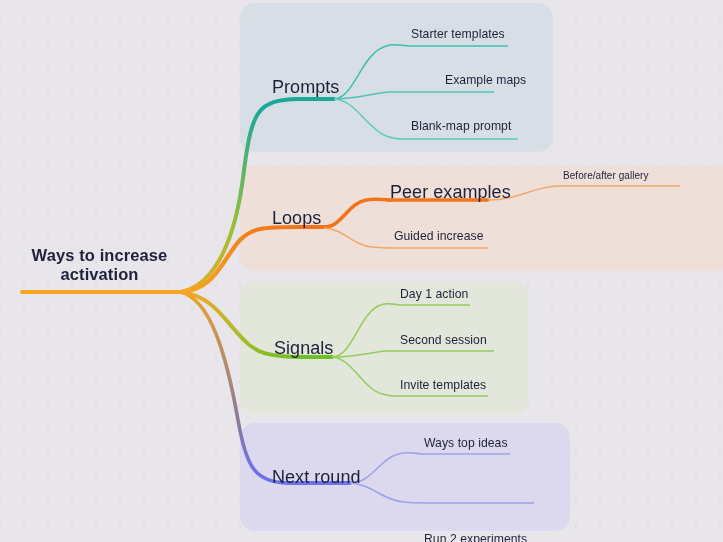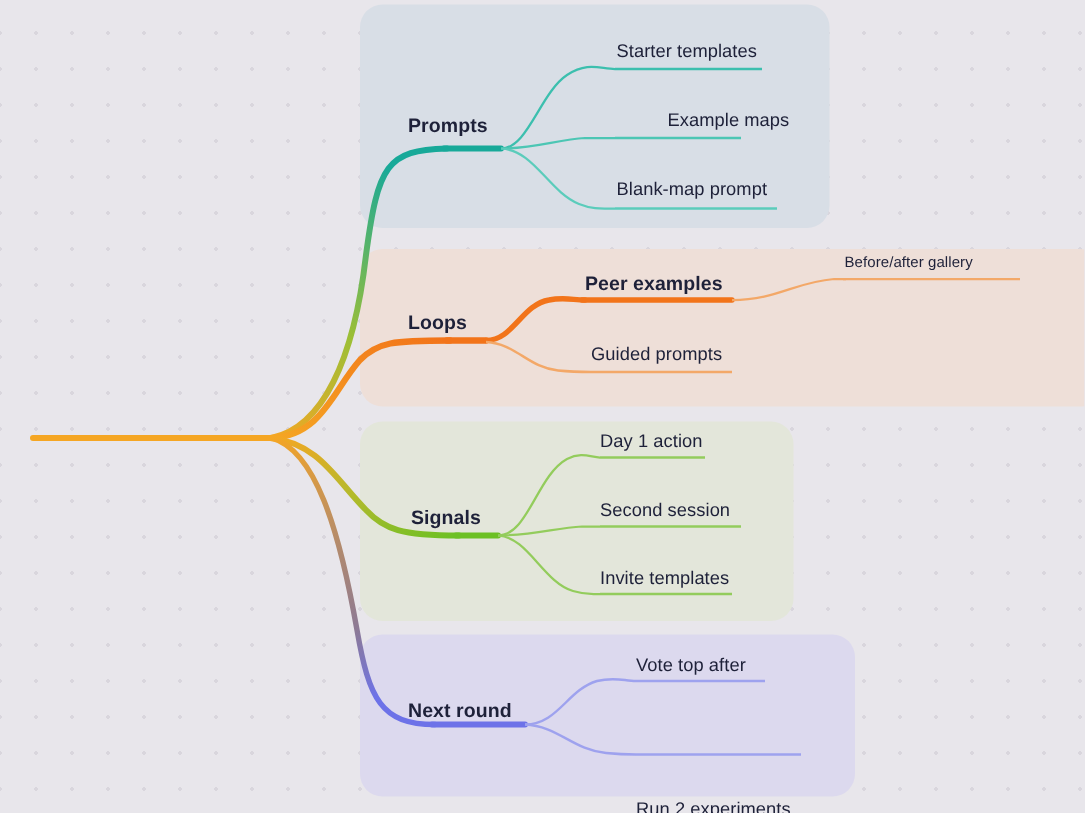--- a/index.html
+++ b/index.html
@@ -32,22 +32,22 @@
     white-space: nowrap;
     line-height: 1.15;
   }
   .root-label {
     font-size: 16.5px;
     font-weight: bold;
     text-align: center;
     letter-spacing: 0.1px;
   }
   .branch-label {
-    font-size: 13px;
-    font-weight: bold;
+    font-size: 18px;
+    font-weight: normal;
     letter-spacing: 0.05px;
   }
   .leaf-label {
     font-size: 12.2px;
     font-weight: normal;
     letter-spacing: 0.05px;
   }
   .sub-label {
     font-size: 10px;
     font-weight: normal;
@@ -124,33 +124,37 @@
     <path d="M 400 351 L 494 351" stroke="#93cc5c" stroke-width="1.6" fill="none"></path>
     <path d="M 400 396 L 488 396" stroke="#93cc5c" stroke-width="1.6" fill="none"></path>
 
     <path d="M 288 483 L 350 483" stroke="#6d72e8" stroke-width="4" fill="none" stroke-linecap="round"></path>
     <path d="M 350 483 C 372 483 378 460 398 454 C 410 451 416 454 424 454" stroke="#9ea2ee" stroke-width="1.6" fill="none"></path>
     <path d="M 350 483 C 372 484 382 500 404 502 C 414 503 418 503 424 503" stroke="#9ea2ee" stroke-width="1.6" fill="none"></path>
     <path d="M 424 454 L 510 454" stroke="#9ea2ee" stroke-width="1.6" fill="none"></path>
     <path d="M 424 503 L 534 503" stroke="#9ea2ee" stroke-width="1.6" fill="none"></path>
   </svg>
 
+  <div class="node-label root-label" style="left:22px; top:246px; width:155px;">
+    <div>Ways to increase</div>
+    <div>activation</div>
+  </div>
 
   <div class="node-label branch-label" style="left:272px; top:77px;">Prompts</div>
   <div class="node-label leaf-label" style="left:411px; top:27px;">Starter templates</div>
   <div class="node-label leaf-label" style="left:411px; top:73px;margin-left:34px;">Example maps</div>
   <div class="node-label leaf-label" style="left:411px; top:119px;">Blank-map prompt</div>
 
   <div class="node-label branch-label" style="left:272px; top:208px;">Loops</div>
   <div class="node-label branch-label" style="left:390px; top:182px;text-align:center;">Peer examples</div>
-  <div class="node-label leaf-label" style="left:394px; top:229px;">Guided prompts</div>
+  <div class="node-label leaf-label" style="left:394px; top:229px;">Guided increase</div>
   <div class="node-label sub-label" style="left:563px; top:170px;">Before/after gallery</div>
 
   <div class="node-label branch-label" style="left:274px; top:338px;">Signals</div>
   <div class="node-label leaf-label" style="left:400px; top:287px;">Day 1 action</div>
   <div class="node-label leaf-label" style="left:400px; top:333px;">Second session</div>
   <div class="node-label leaf-label" style="left:400px; top:378px;">Invite templates</div>
 
   <div class="node-label branch-label" style="left:272px; top:454px;margin-top:13px;">Next round</div>
-  <div class="node-label leaf-label" style="left:424px; top:436px;">Vote top after</div>
+  <div class="node-label leaf-label" style="left:424px; top:436px;">Ways top ideas</div>
   <div class="node-label leaf-label" style="left:424px; top:484px;margin-top:48px;">Run 2 experiments</div>
 
 </div>
 
 </body></html>

